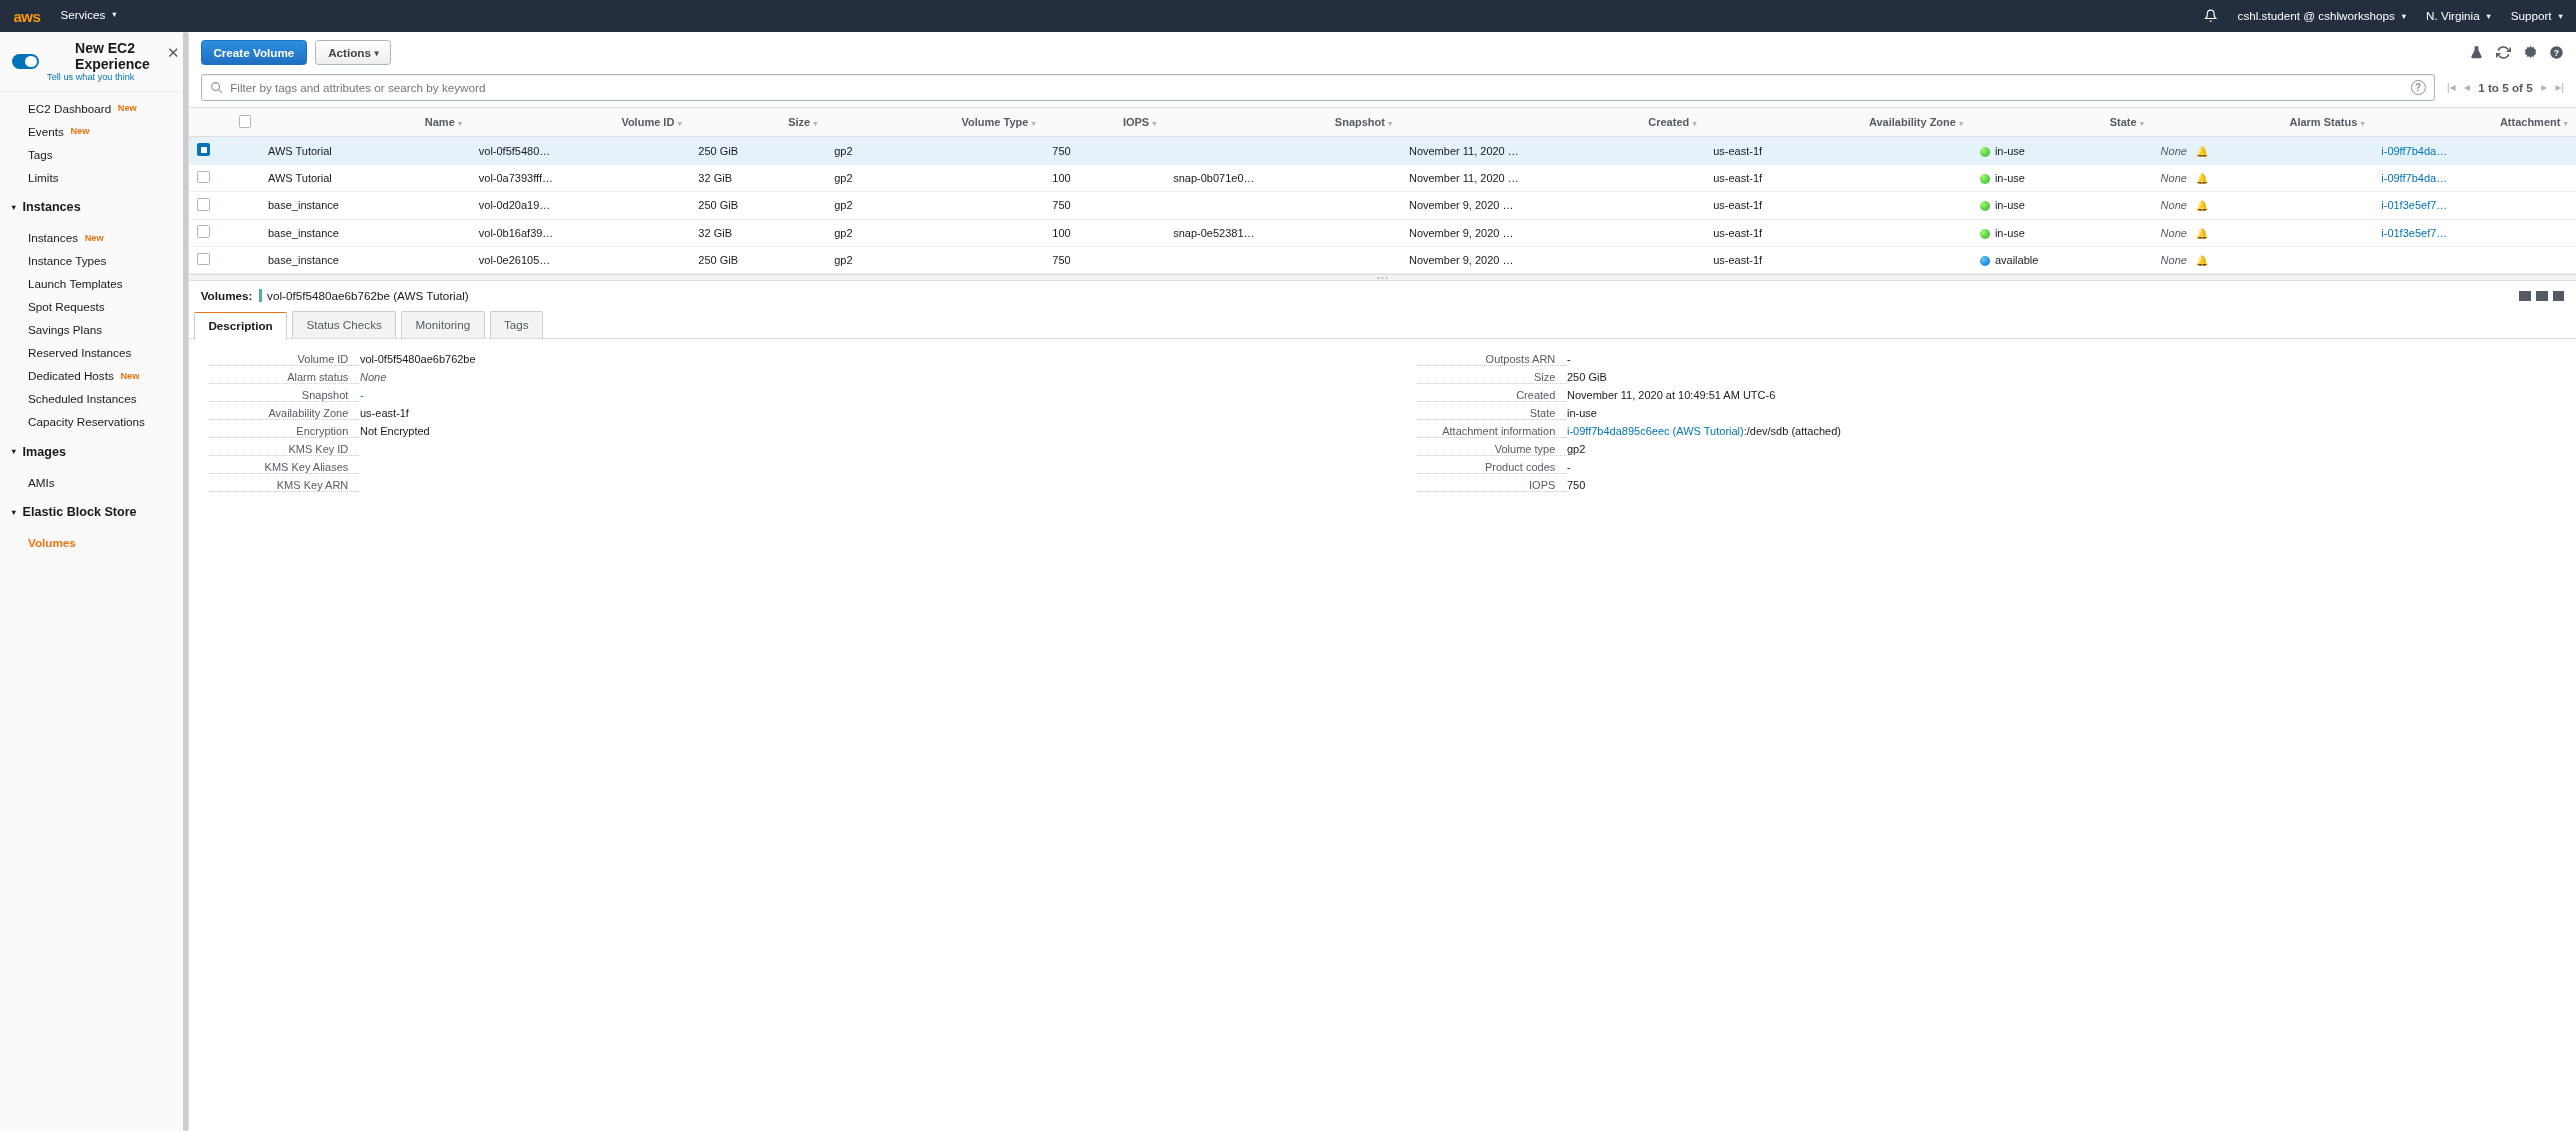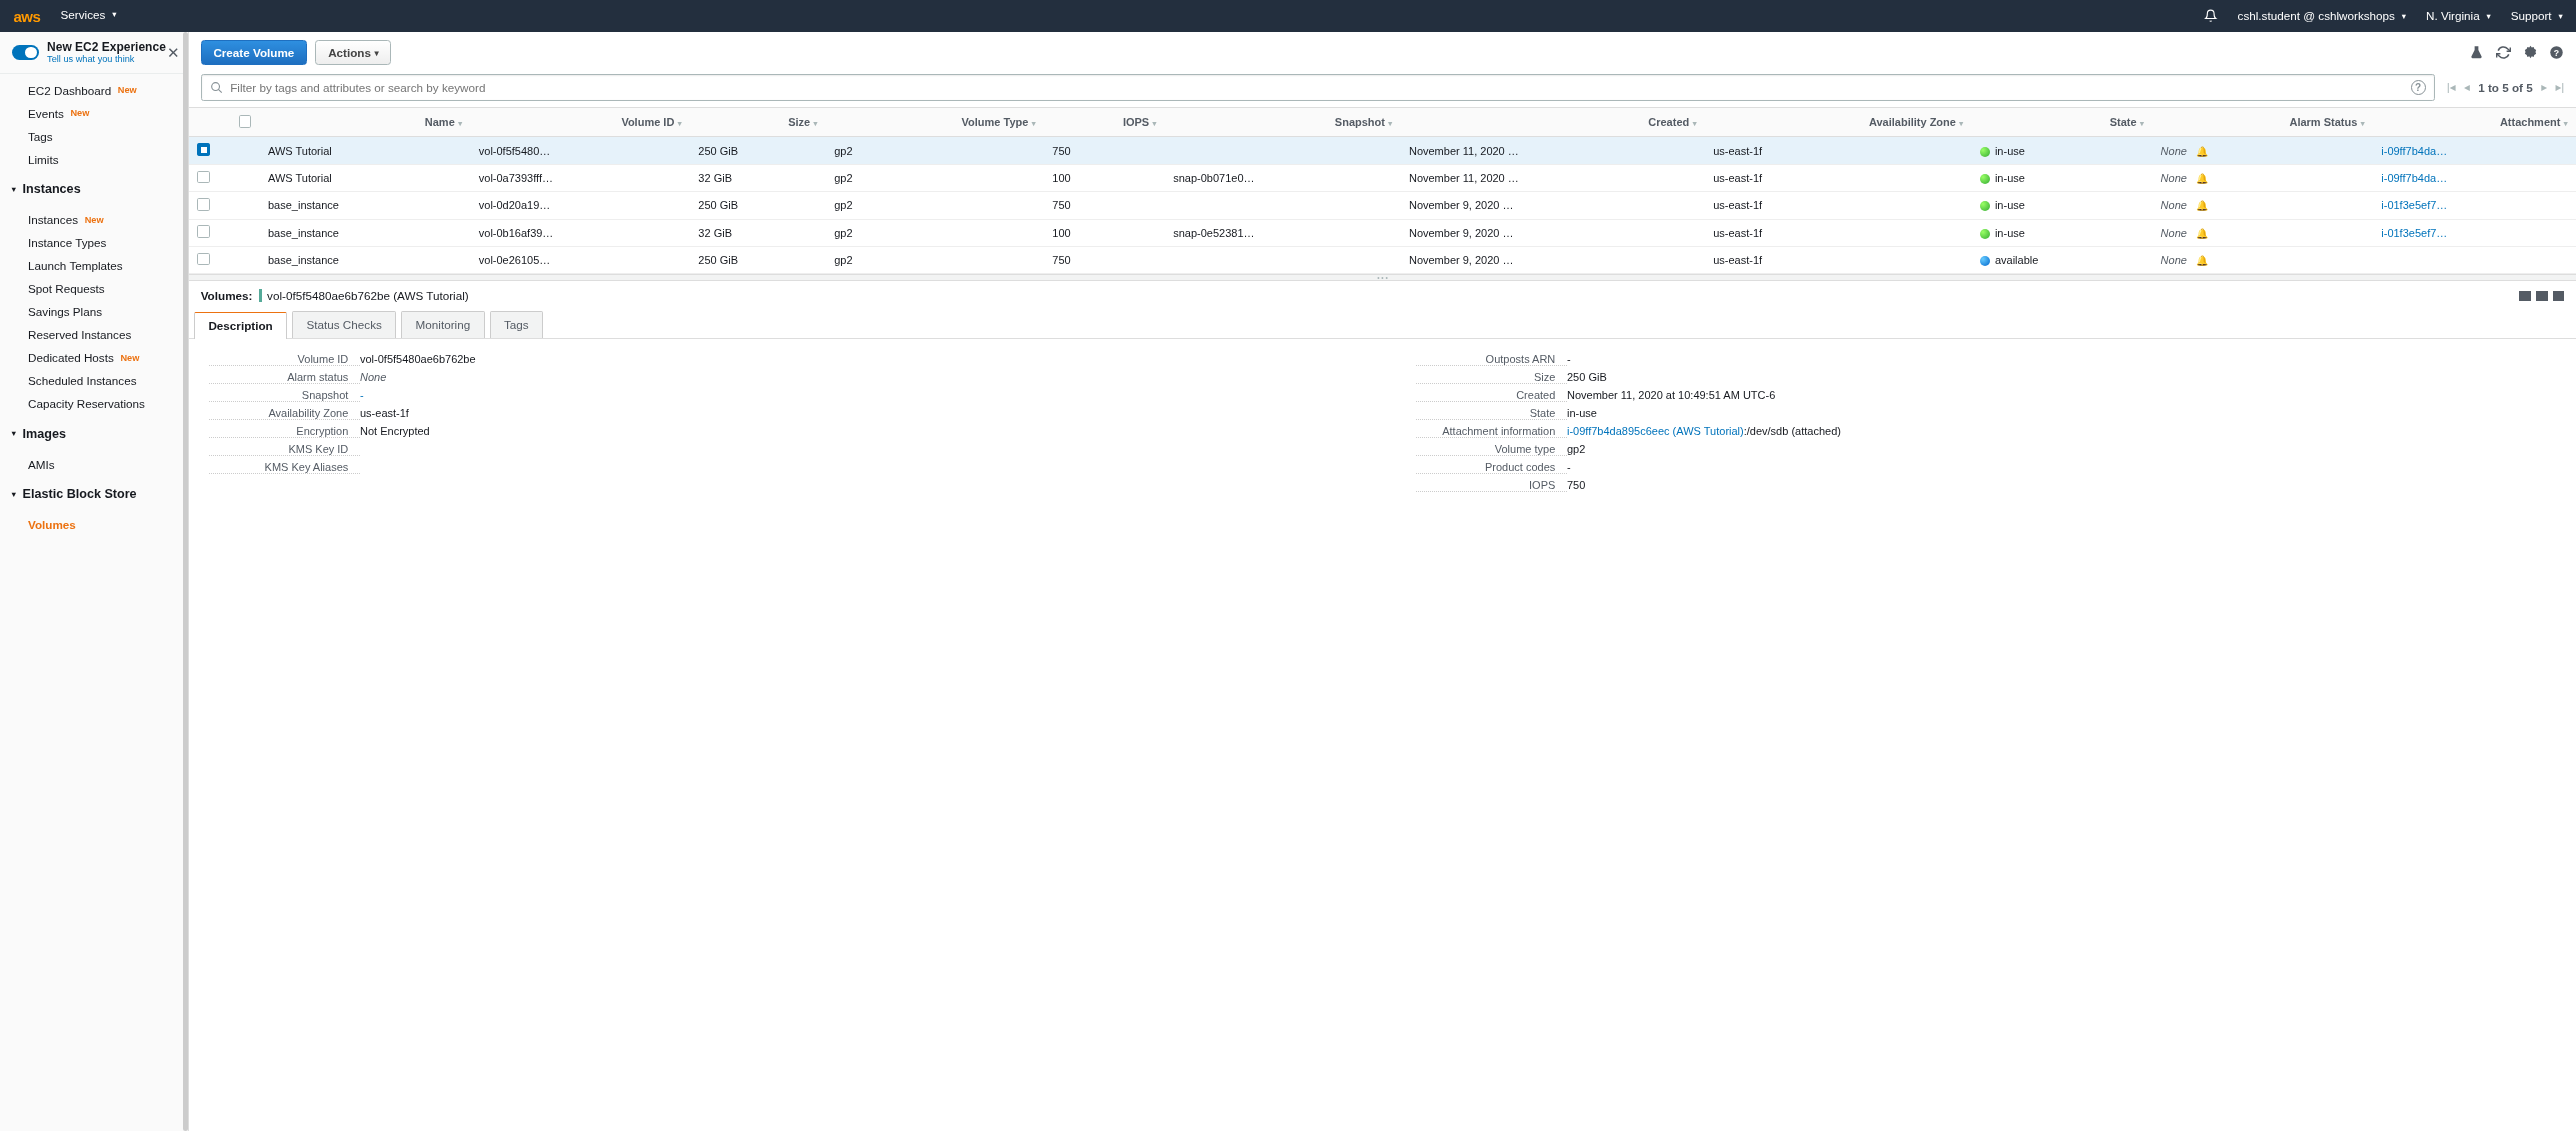--- a/index.html
+++ b/index.html
@@ -15,21 +15,21 @@
 
 
 .layout { display: flex; height: calc(100vh - 32px); }
 
 
 .sidebar { width: 189px; background: #fafafa; border-right: 0.8px solid #ddd; overflow-y: auto; position: relative; }
 .sidebar-scroll { position: absolute; right: 0; top: 0; width: 5px; height: 100%; background: #ccc; border-radius: 2.5px; }
 .new-exp { padding: 8.4px 11.7px; border-bottom: 0.8px solid #eaeded; display: flex; align-items: center; gap: 8.4px; position: relative; }
 .toggle { width: 27px; height: 15px; background: #0073bb; border-radius: 8.4px; position: relative; flex-shrink: 0; }
 .toggle::after { content: ""; position: absolute; right: 1.7px; top: 1.7px; width: 11.7px; height: 11.7px; background: #fff; border-radius: 50%; }
-.new-exp-text { font-size: 12px; font-weight: bold; }
+.new-exp-text { font-size: 14px; font-weight: bold; margin-left: 28px; }
 .new-exp-sub { font-size: 9.2px; color: #0073bb; cursor: pointer; }
 .new-exp-close { position: absolute; right: 8.4px; top: 11.7px; font-size: 15px; color: #545b64; cursor: pointer; }
 .nav-section { padding: 5px 8px; }
 .nav-item { padding: 5px 20px; font-size: 11.7px; color: #16191f; cursor: pointer; display: flex; align-items: center; gap: 6.7px; }
 .nav-item.active { color: #ec7211; font-weight: bold; }
 .nav-header { padding: 6.7px 10px; font-size: 12.6px; font-weight: bold; color: #16191f; cursor: pointer; display: flex; align-items: center; gap: 5px; }
 .nav-header::before { content: "▼"; font-size: 7.6px; }
 .badge-new { background: none; color: #ec7211; font-size: 9.2px; font-weight: bold; }
 
 
@@ -329,20 +329,24 @@
               <div class="detail-value">Not Encrypted</div>
             </div>
             <div class="detail-row">
               <div class="detail-label">KMS Key ID</div>
               <div class="detail-value"></div>
             </div>
             <div class="detail-row">
               <div class="detail-label">KMS Key Aliases</div>
               <div class="detail-value"></div>
             </div>
+            <div class="detail-row">
+              <div class="detail-label">KMS Key ARN</div>
+              <div class="detail-value"></div>
+            </div>
           </div>
         <div class="detail-col" id="detail-right">
             <div class="detail-row">
               <div class="detail-label">Outposts ARN</div>
               <div class="detail-value">-</div>
             </div>
             <div class="detail-row">
               <div class="detail-label">Size</div>
               <div class="detail-value">250 GiB</div>
             </div>

